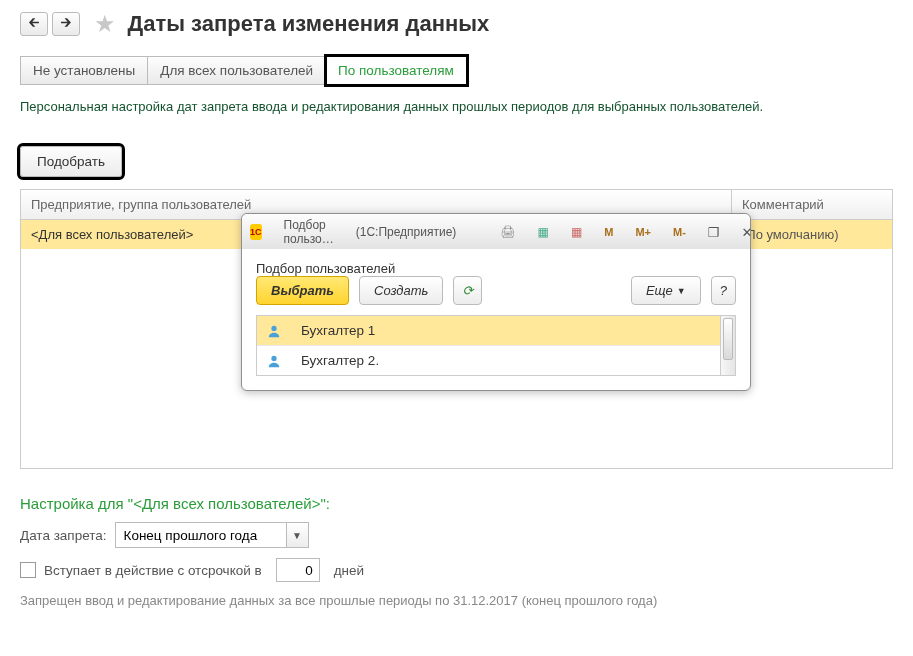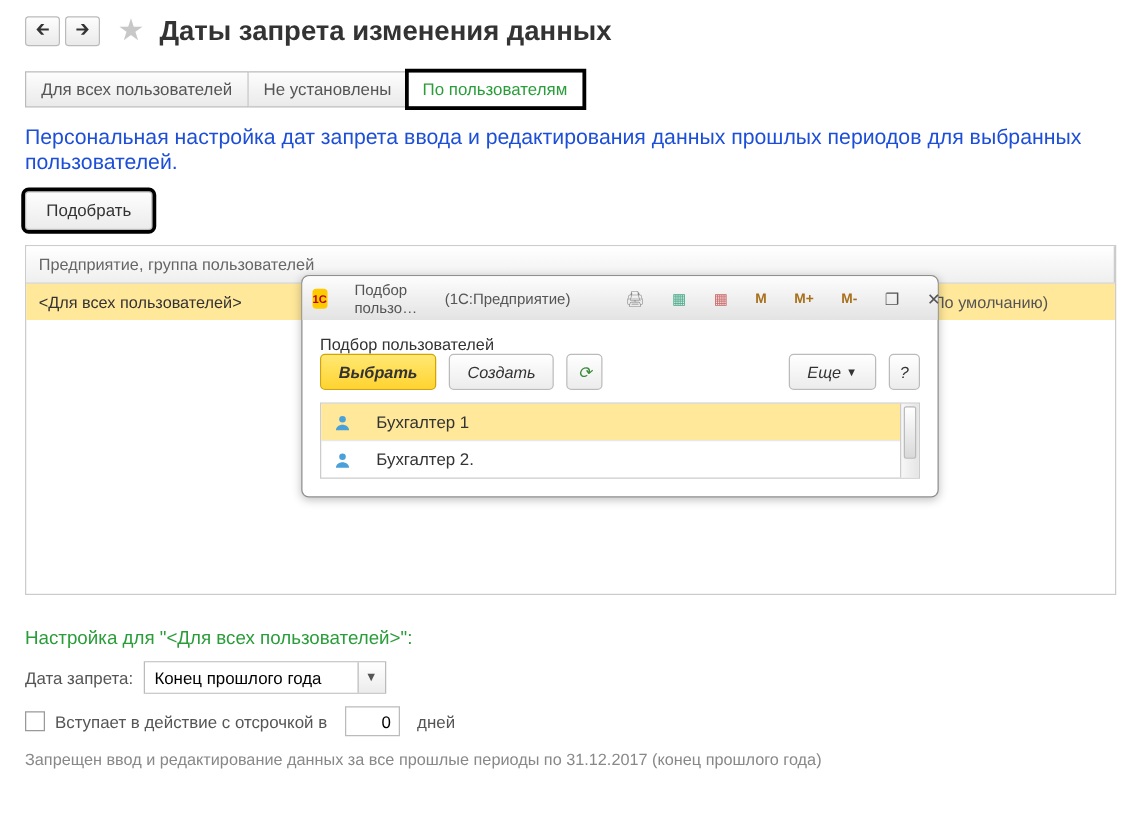--- a/index.html
+++ b/index.html
@@ -56,23 +56,23 @@
   .tab + .tab { border-left: none; }
   .tab.active {
     color: #2a9d3a;
     background: #fff;
     outline: 3px solid #000;
     outline-offset: -1px;
     position: relative;
     z-index: 1;
   }
   .description {
-    color: #1d4ed8;
-    font-size: 17px;
-    margin-bottom: 13px;
+    color: #14532d;
+    font-size: 13px;
+    margin-bottom: 32px;
   }
   .select-btn {
     padding: 7px 16px;
     background: linear-gradient(#fdfdfd,#ececec);
     border: 1px solid #bbb;
     border-radius: 3px;
     outline: 3px solid #000;
     outline-offset: 0px;
     font-size: 13.5px;
     cursor: pointer;
@@ -273,33 +273,34 @@
 
 <div class="top-bar">
   <div class="nav-btn">🡰</div>
   <div class="nav-btn">🡲</div>
   <div class="star">★</div>
   <div class="page-title">Даты запрета изменения данных</div>
 </div>
 
 
 <div class="tabs">
+  <div class="tab">Не установлены</div>
   <div class="tab">Для всех пользователей</div>
-  <div class="tab">Не установлены</div>
   <div class="tab active">По пользователям</div>
 </div>
 
 <div class="description">Персональная настройка дат запрета ввода и редактирования данных прошлых периодов для выбранных пользователей.</div>
 
 <div class="select-btn">Подобрать</div>
 
 
 <div class="grid">
   <div class="grid-head">
     <div class="col-user">Предприятие, группа пользователей</div>
+    <div class="col-comment">Комментарий</div>
   </div>
   <div class="grid-row">
     <div class="col-user">&lt;Для всех пользователей&gt;</div>
     <div class="col-comment">(По умолчанию)</div>
   </div>
 
   <div class="dialog">
     <div class="dlg-title">
       <span class="logo1c">1C</span>
       <span>Подбор пользо…</span>

